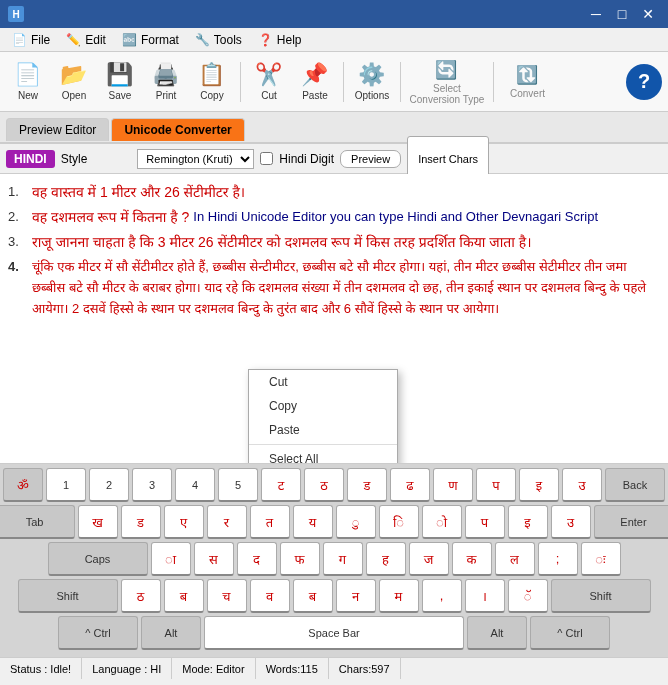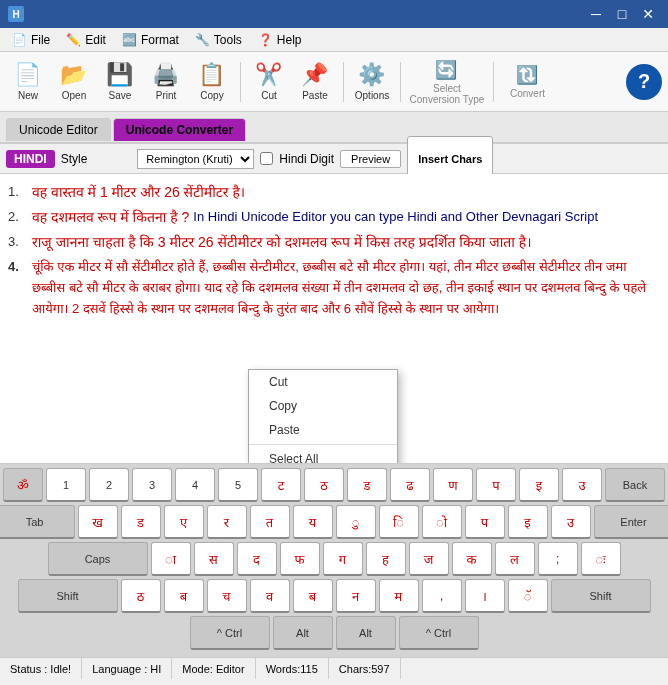--- a/index.html
+++ b/index.html
@@ -109,21 +109,21 @@
     }
     .tab {
       padding: 4px 12px;
       cursor: pointer;
       border-radius: 4px 4px 0 0;
       font-size: 12px;
       border: 1px solid #ccc;
       border-bottom: none;
       background: #d0d0d0;
     }
-    .tab.active { background: #a21caf; font-weight: bold; }
+    .tab.active { background: #f97316; font-weight: bold; }
 
     
     .options-bar {
       background: #f0f0f0;
       display: flex;
       align-items: center;
       padding: 3px 6px;
       height: 30px;
       border-bottom: 1px solid #ccc;
       gap: 6px;
@@ -140,32 +140,31 @@
       padding: 2px 4px;
       font-size: 11px;
       border: 1px solid #aaa;
       background: white;
       margin-left: 44px;
     }
     .preview-btn {
       padding: 2px 10px;
       background: white;
       border: 1px solid #aaa;
-      border-radius: 2px;
+      border-radius: 7px;
       cursor: pointer;
       font-size: 11px;
     }
     .insert-chars-btn {
       padding: 16px 10px;
       background: white;
       border: 1px solid #aaa;
       border-radius: 3px;
       cursor: pointer;
       font-size: 11px;
-      font-weight: bold;
     }
 
     
     .editor-area {
       background: white;
       height: 290px;
       padding: 8px;
       overflow-y: auto;
       position: relative;
       border-bottom: 1px solid #ccc;
@@ -338,21 +337,21 @@
   <button class="toolbar-btn-convert">
     <span class="icon" style="font-size:18px;">🔃</span>
     <span style="color:#888;">Convert</span>
   </button>
   <div style="flex:1"></div>
   <button style="width:36px;height:36px;border-radius:50%;background:#1155aa;border:none;color:white;font-size:20px;cursor:pointer;font-weight:bold;">?</button>
 </div>
 
 <div class="tab-bar">
   <div class="tab">
-    <span>Unicode Editor</span>
+    <span>Preview Editor</span>
   </div>
   <div class="tab active">
     <span>Unicode Converter</span>
   </div>
 </div>
 
 <div class="options-bar">
   <span class="hindi-badge">HINDI</span>
   <span>Style</span>
   <select class="style-select">
@@ -541,20 +540,21 @@
       </div>
     <div class="key">
         <span class="key-hindi">ॅ</span>
       </div>
     <div class="key widest special">Shift</div>
   </div>
 
   <div class="kb-row">
     <div class="key wider special">^ Ctrl</div>
     <div class="key wide special">Alt</div>
+    <div class="key space">Space Bar</div>
     <div class="key wide special">Alt</div>
     <div class="key wider special">^ Ctrl</div>
   </div>
 </div>
 
 <div class="status-bar">
   <div class="status-item">Status : Idle!</div>
   <div class="status-item">Language : HI</div>
   <div class="status-item">Mode: Editor</div>
   <div class="status-item">Words:115</div>

